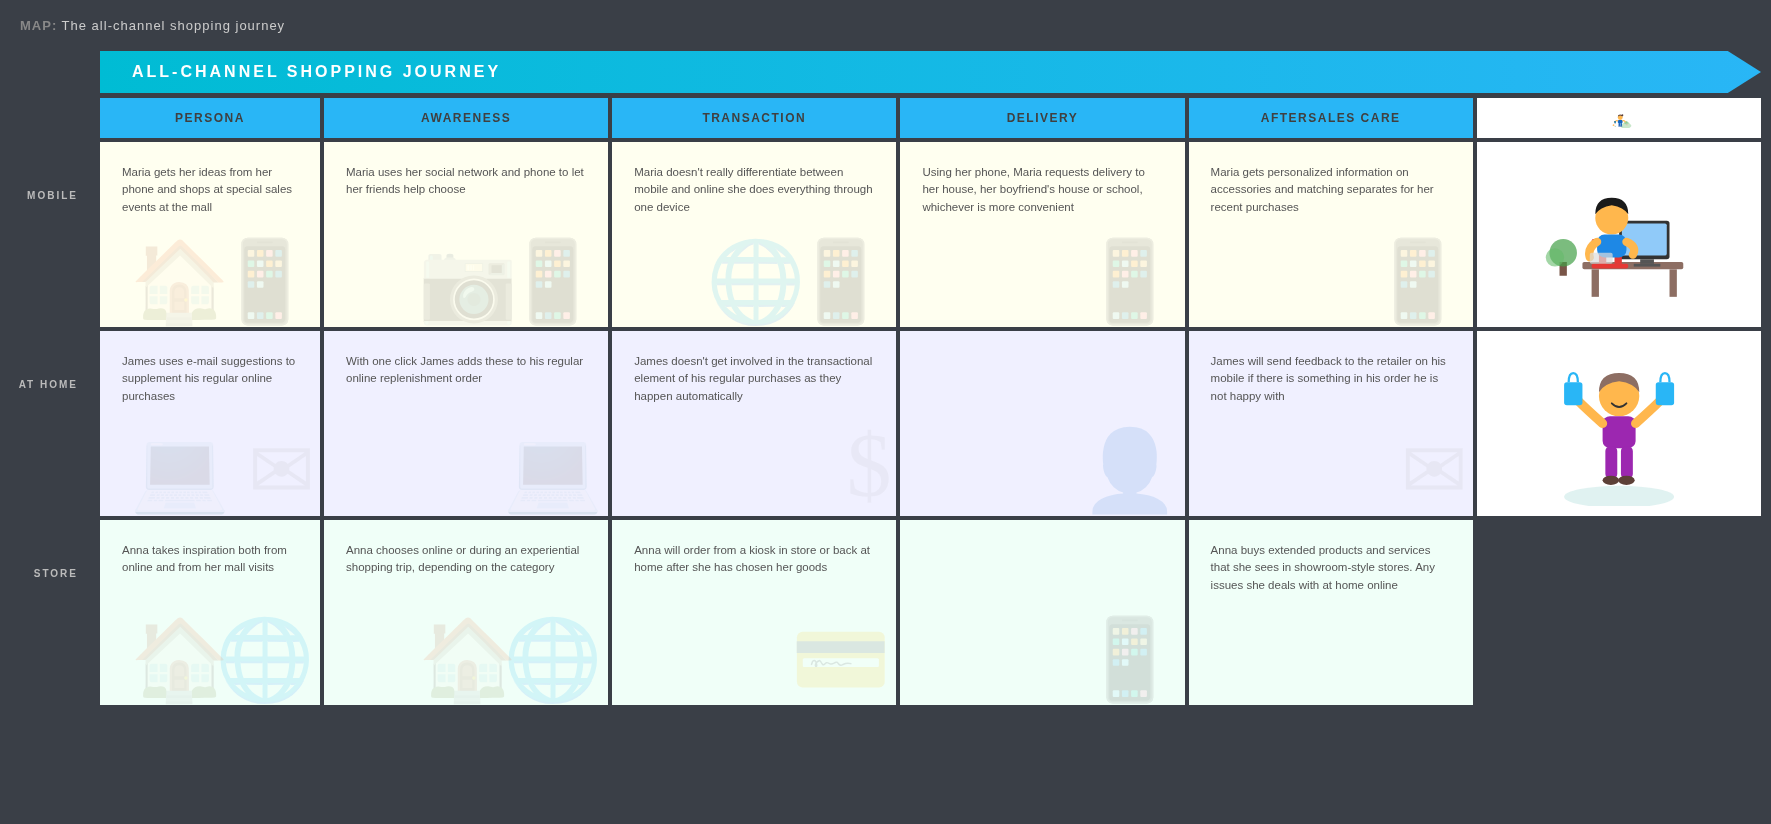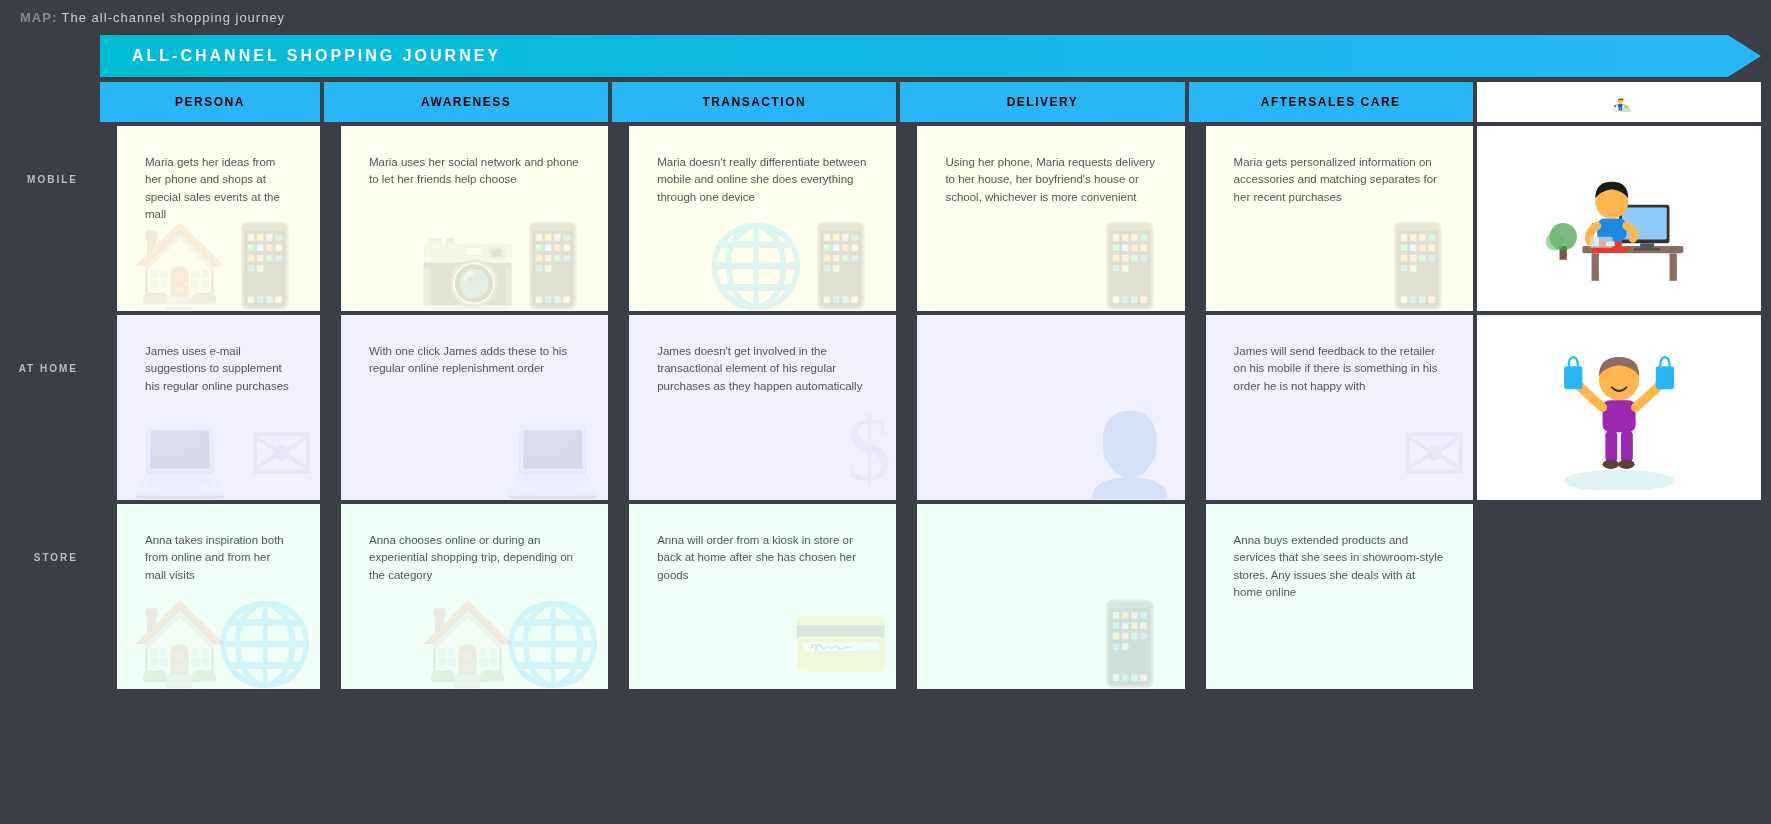--- a/index.html
+++ b/index.html
@@ -7,21 +7,21 @@
       background-color: #3a3f47;
       font-family: Arial, sans-serif;
       font-size: 12px;
       color: #333;
       width: 1771px;
       min-height: 824px;
     }
     .map-label {
       color: #ccc;
       font-size: 13px;
-      padding: 10px 20px;
+      padding: 18px 20px;
       letter-spacing: 1px;
     }
     .map-label span {
       color: #888;
       font-weight: bold;
     }
     .grid-wrapper {
       flex: 1;
       padding: 0 10px 10px 10px;
     }
@@ -36,21 +36,21 @@
       margin-bottom: 5px;
     }
     .grid {
       display: grid;
       grid-template-columns: 220px repeat(5, 1fr);
       grid-template-rows: 40px repeat(3, 185px);
       gap: 4px;
     }
     .col-header {
       background: #29b6f6;
-      color: #000000;
+      color: #404040;
       font-weight: bold;
       font-size: 12px;
       letter-spacing: 1.5px;
       display: flex;
       align-items: center;
       justify-content: center;
       text-align: center;
       padding: 5px;
     }
     .col-header.persona-header {
@@ -59,26 +59,25 @@
     .persona-cell {
       background: white;
       display: flex;
       align-items: center;
       justify-content: center;
       padding: 10px;
       overflow: hidden;
     }
     
     .cell {
-      padding: 28px;
+      padding: 22px;
       position: relative;
       overflow: hidden;
       font-size: 11.5px;
       line-height: 1.5;
-      margin-left: 17px;
     }
     .cell-text {
       position: relative;
       z-index: 2;
     }
     
     .cell-mobile {
       background: #fffff0;
       color: #555;
     }

